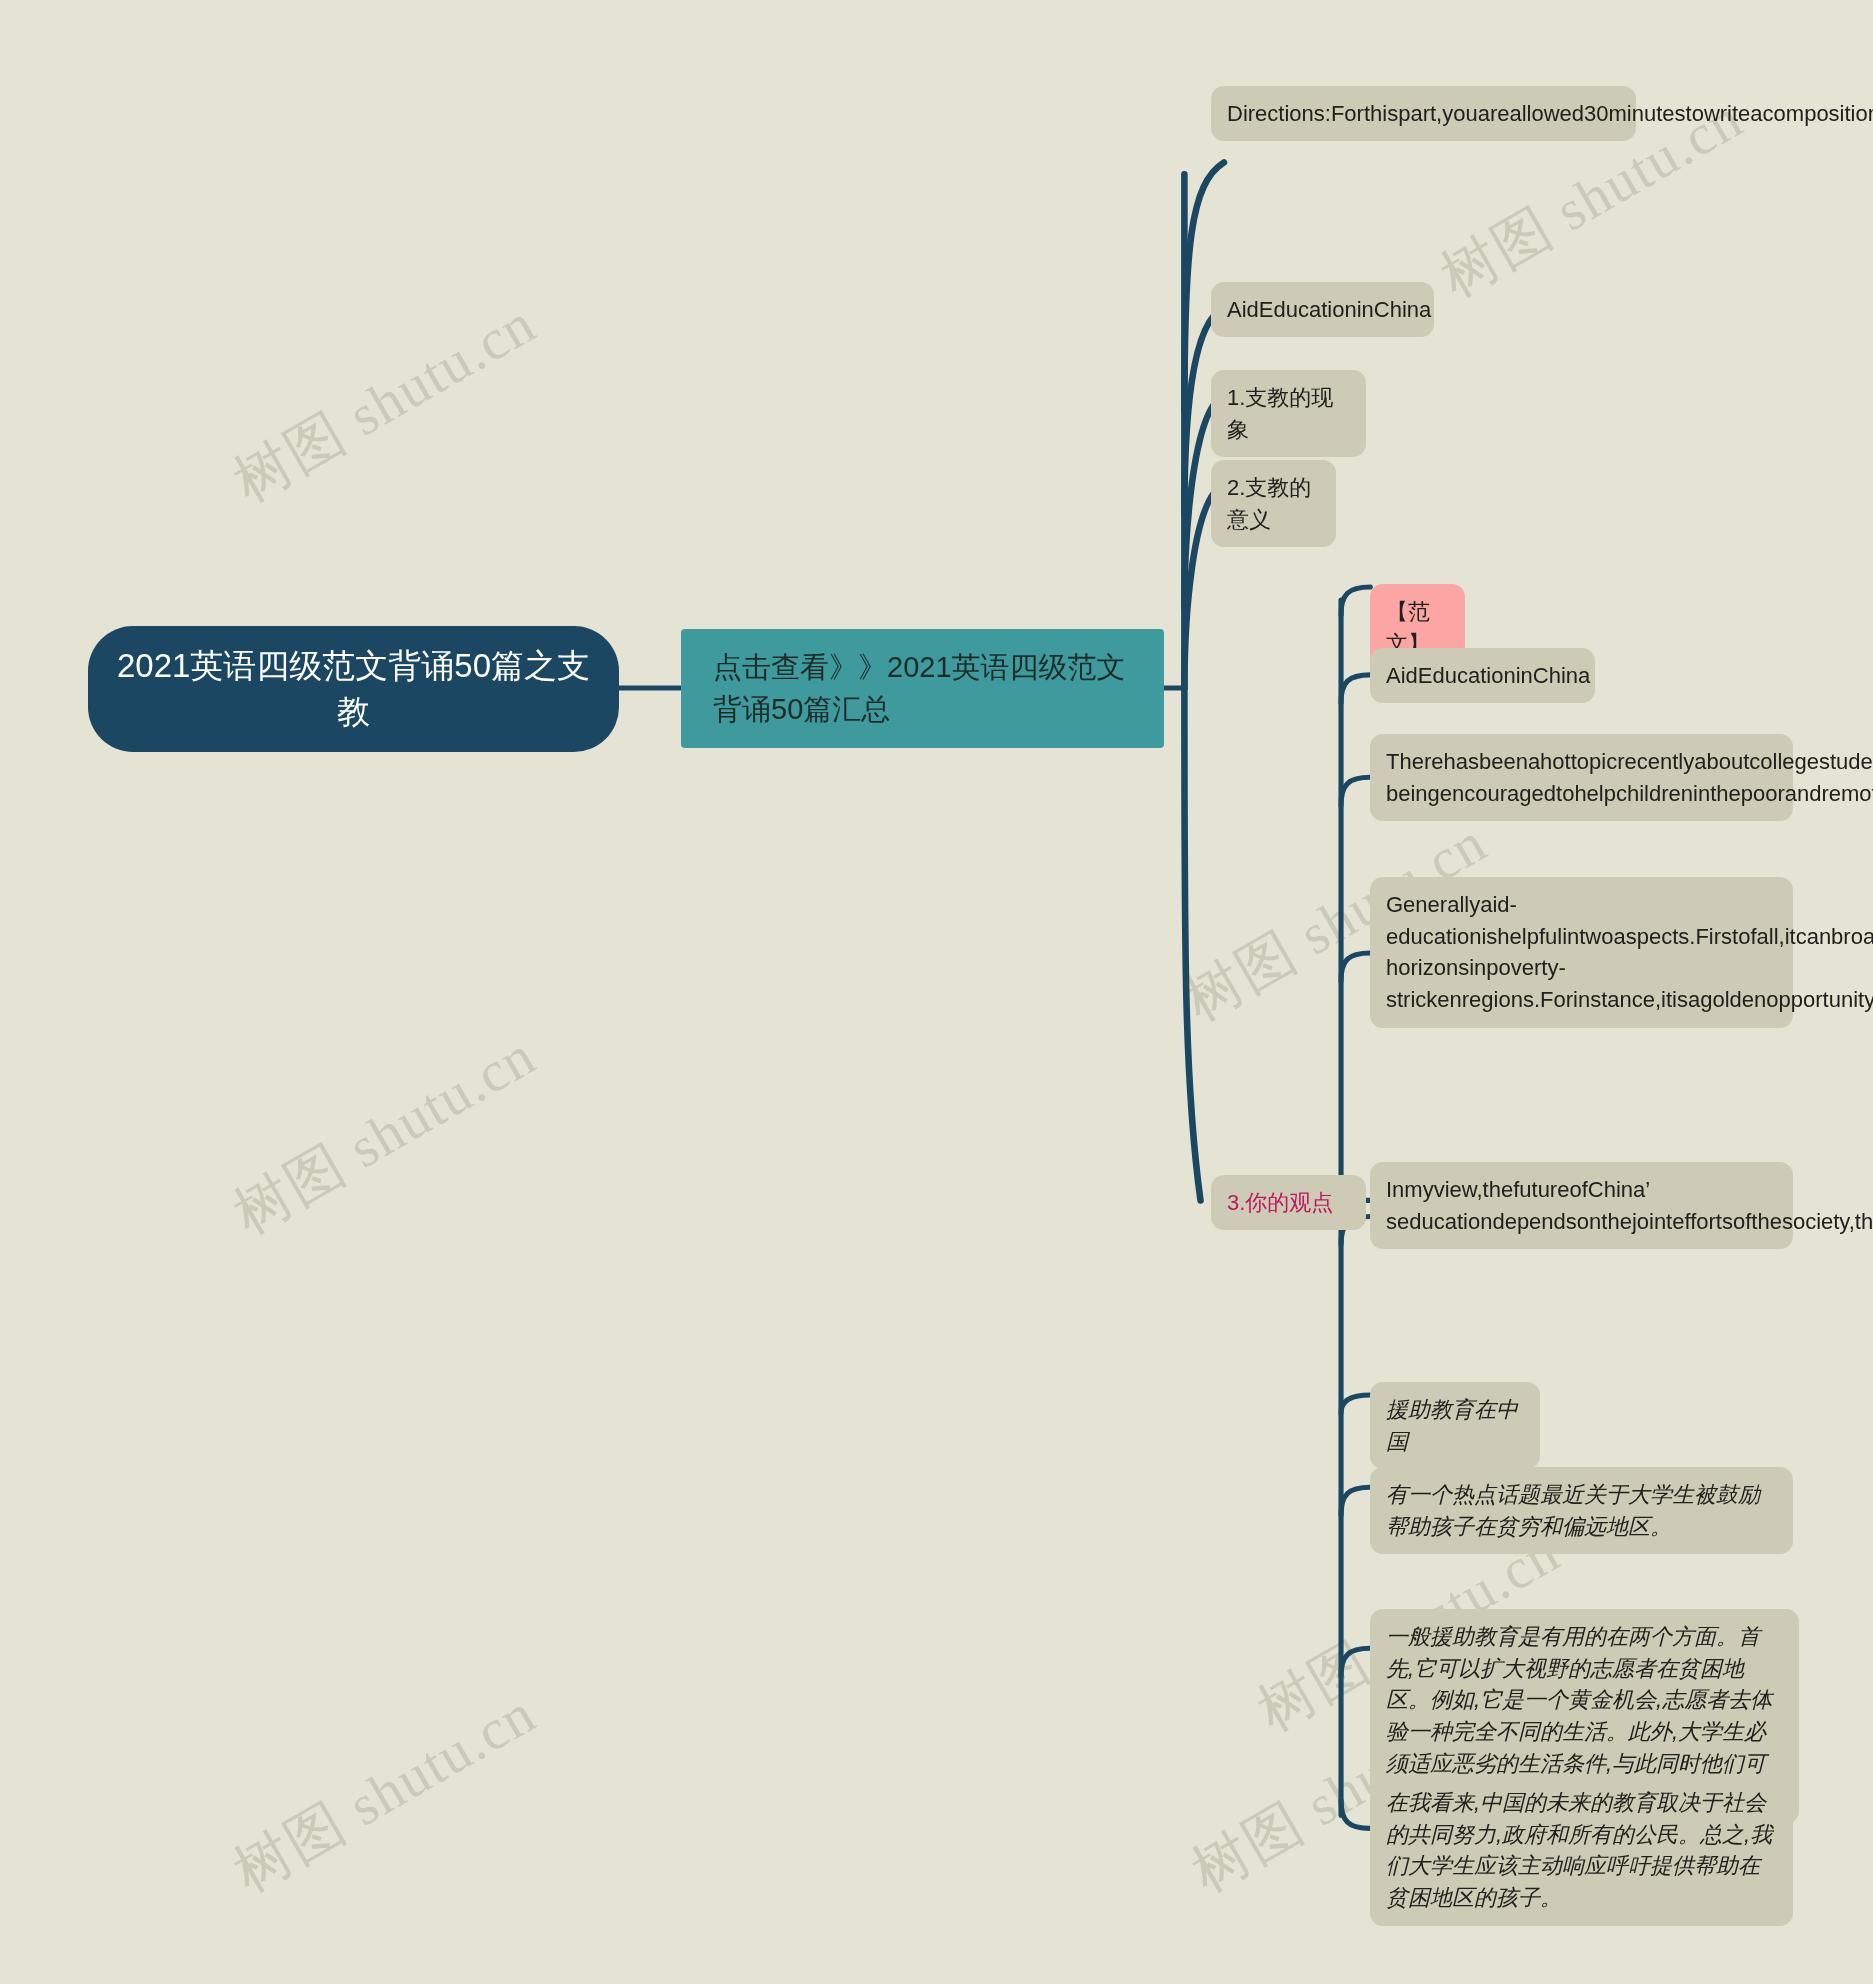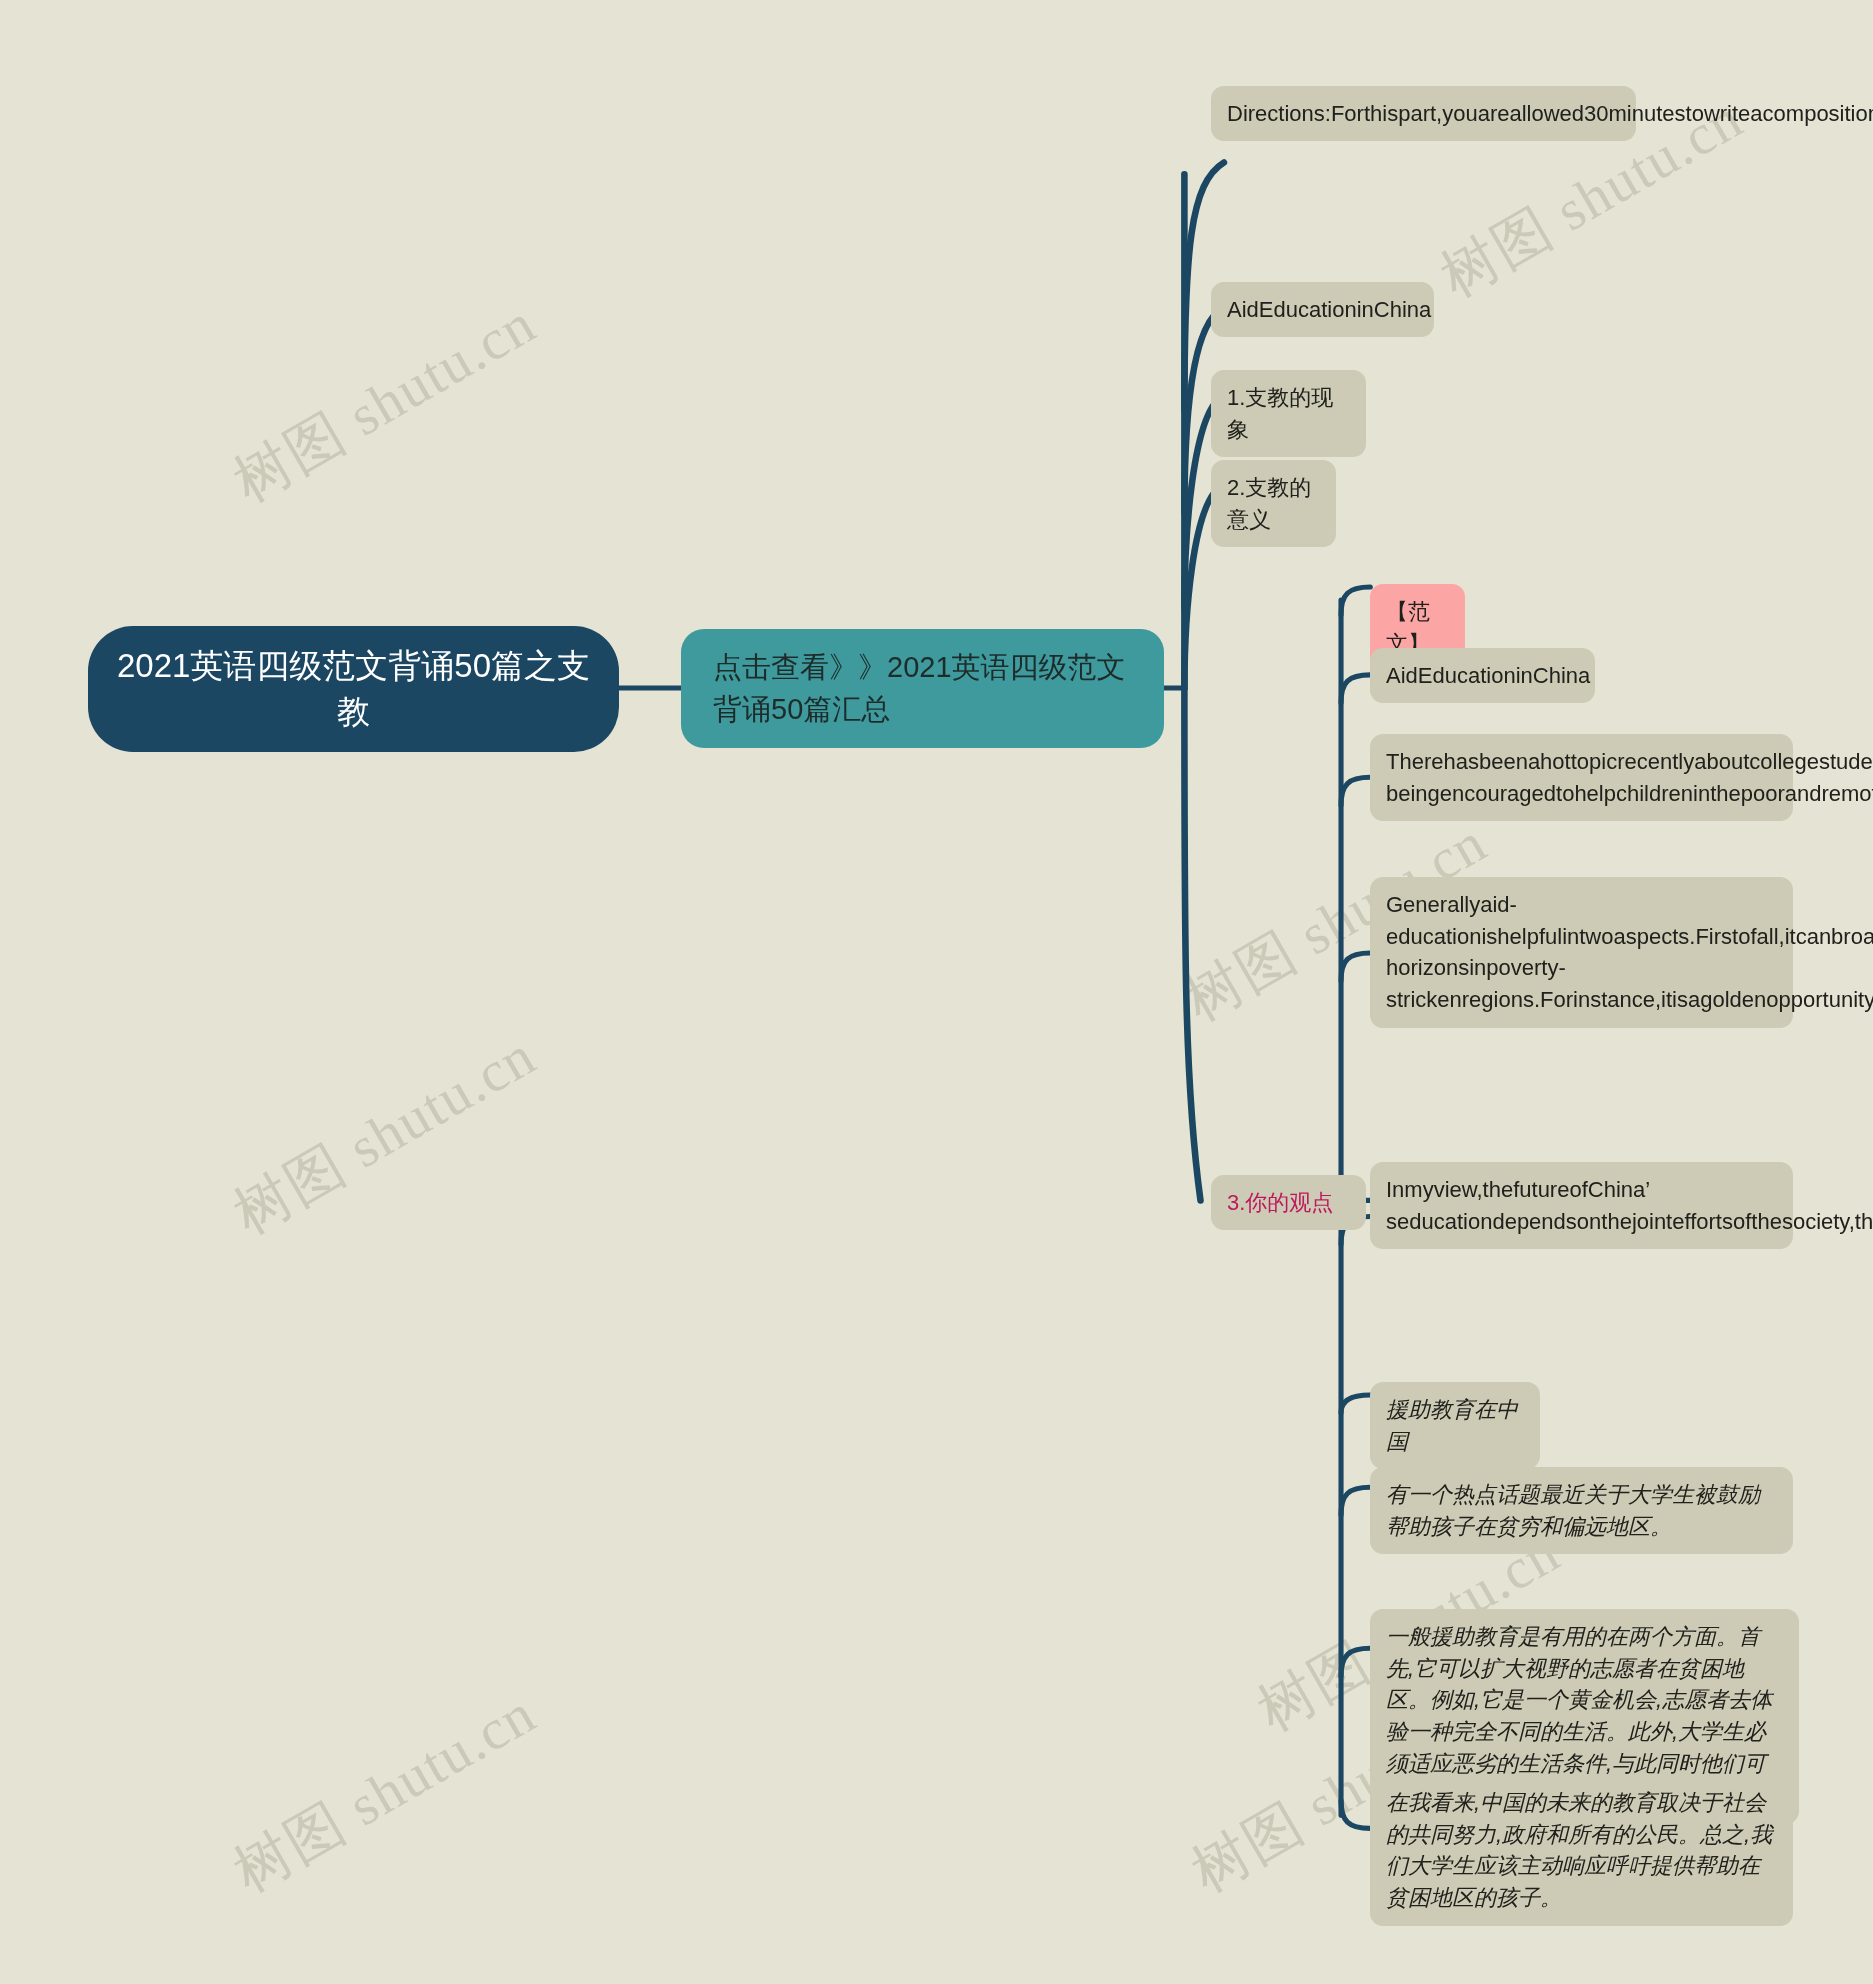--- a/index.html
+++ b/index.html
@@ -59,21 +59,21 @@
     display: flex;
     align-items: center;
     justify-content: center;
     padding: 10.2px 22px;
   }
 
   
   .teal-node {
     background: #3e9a9c;
     color: #1d2b2b;
-    border-radius: 23px;
+    border-radius: 4px;
     font-size: 29px;
     line-height: 1.42;
     padding: 16px 32px;
     display: flex;
     align-items: center;
   }
 
   
   .topic {
     background: #cdcbb5;

